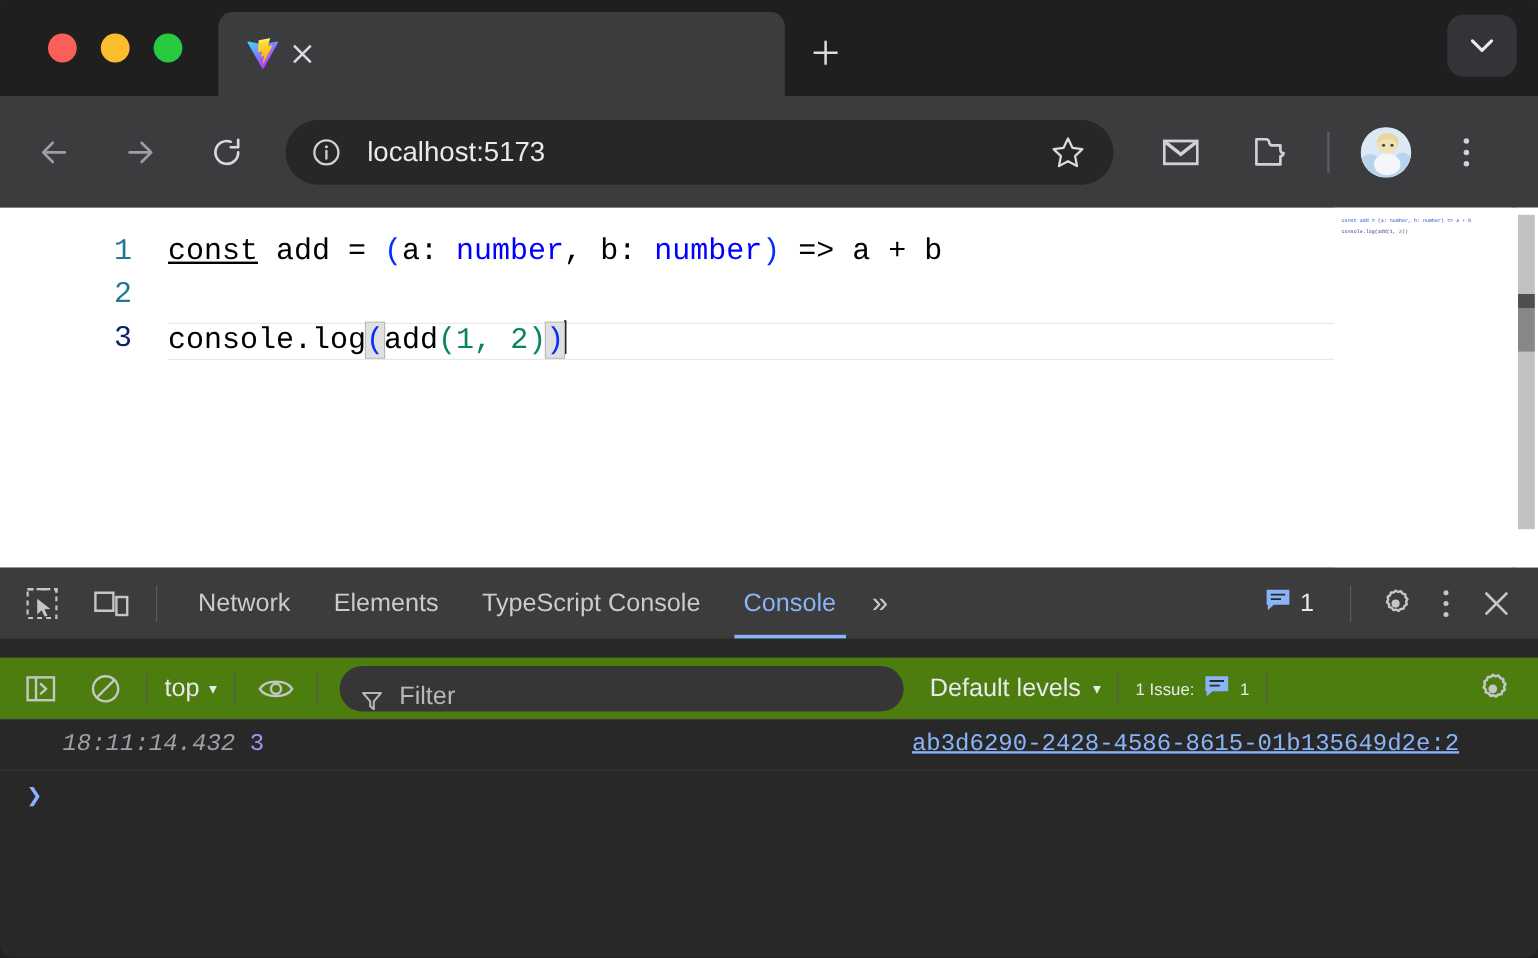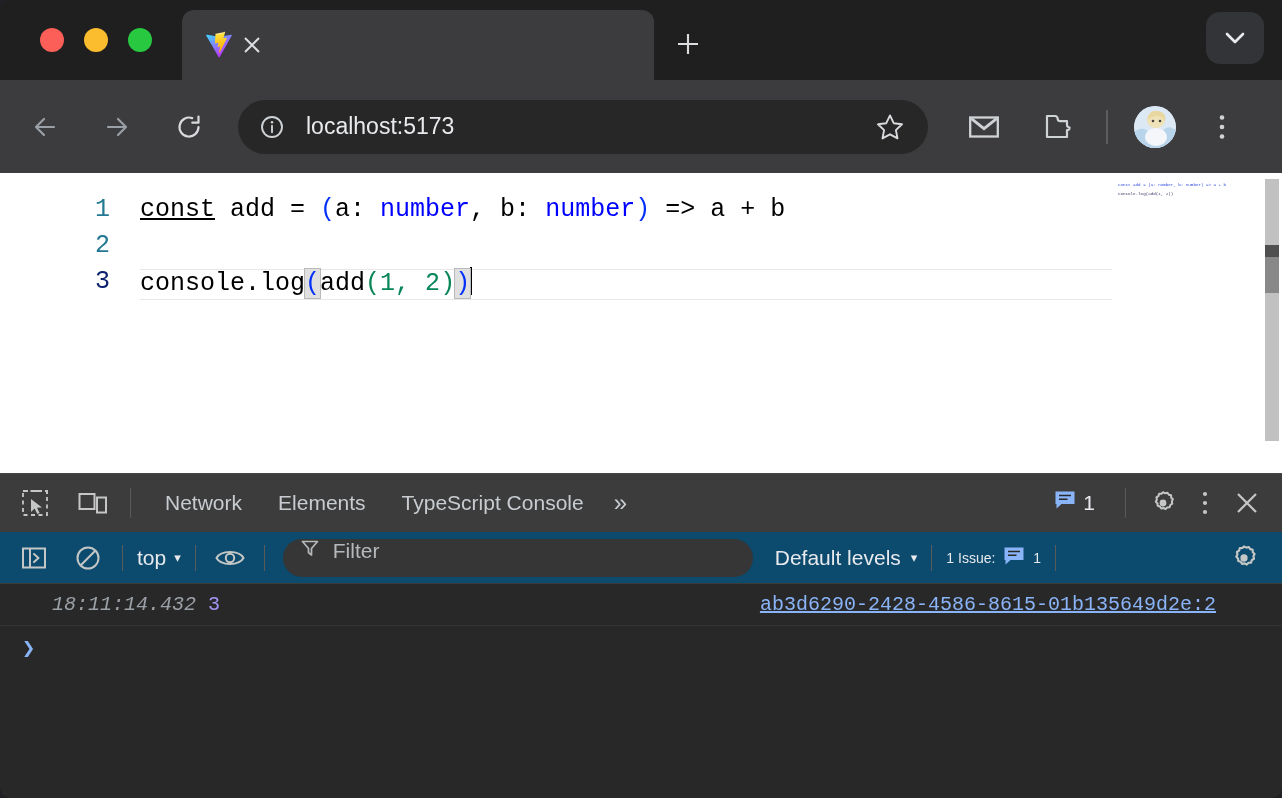--- a/index.html
+++ b/index.html
@@ -285,40 +285,41 @@
     color: #e8eaed; font-size: 21px;
     padding: 0 14px;
   }
   .issue-badge .bubble { color: #8ab4f8; }
 
   .dt-toolbar {
     position: relative;
     height: 52px;
     display: flex; align-items: center;
     border-bottom: 1px solid #3b3b3b;
-    background: #0c4a6e;
+    background: #4d7c0f;
+    margin-top: 16px;
   }
   .ct-icon {
     width: 40px; height: 40px;
     display: flex; align-items: center; justify-content: center;
     color: #c4c7c5; flex: none;
   }
   #ct-sidebar { margin-left: 14px; }
   #ct-clear { margin-left: 14px; }
   .ct-sep { width: 1px; height: 26px; background: #5a5a5a; margin: 0 14px; flex: none; }
   .ct-context {
     display: flex; align-items: center; gap: 8px;
     color: #e8eaed; font-size: 21px; flex: none;
   }
   .caret { font-size: 13px; }
   .ct-filter {
     width: 470px; height: 38px;
     background: #363636;
     border-radius: 19px;
-    display: flex; align-items: flex-start;
+    display: flex; align-items: flex-end;
     flex: none;
     margin-left: 4px;
   }
   .ct-filter .funnel { margin-left: 18px; color: #b6b9bc; display:flex; }
   .ct-filter .ph { margin-left: 14px; color: #b6b9bc; font-size: 21px; }
   .ct-levels {
     display: flex; align-items: center; gap: 10px;
     color: #e8eaed; font-size: 21px; flex: none;
     margin-left: 22px;
   }
@@ -531,20 +532,21 @@
         <svg width="30" height="26" viewBox="0 0 30 26">
           <path d="M1.5 4 H16.5 V19 H1.5 Z" stroke="#c4c7c5" stroke-width="2" fill="none"></path>
           <rect x="19" y="7.5" width="9" height="15" stroke="#c4c7c5" stroke-width="2" fill="none"></rect>
         </svg>
       </div>
       <div class="dt-sep"></div>
 
       <div class="dt-tab">Network</div>
       <div class="dt-tab">Elements</div>
       <div class="dt-tab">TypeScript Console</div>
+      <div class="dt-tab active">Console</div>
       <div class="dt-more">»</div>
 
       <div class="dt-right">
         <div class="issue-badge">
           <span class="bubble">
             <svg width="22" height="22" viewBox="0 0 22 22">
                 <path d="M1.5 2.5 H20.5 V15 H7.5 L2.5 19.5 V15 H1.5 Z" fill="#8ab4f8"></path>
                 <path d="M5 6.5 H17 M5 10.3 H13.5" stroke="#282828" stroke-width="1.5"></path>
               </svg>
           </span>

